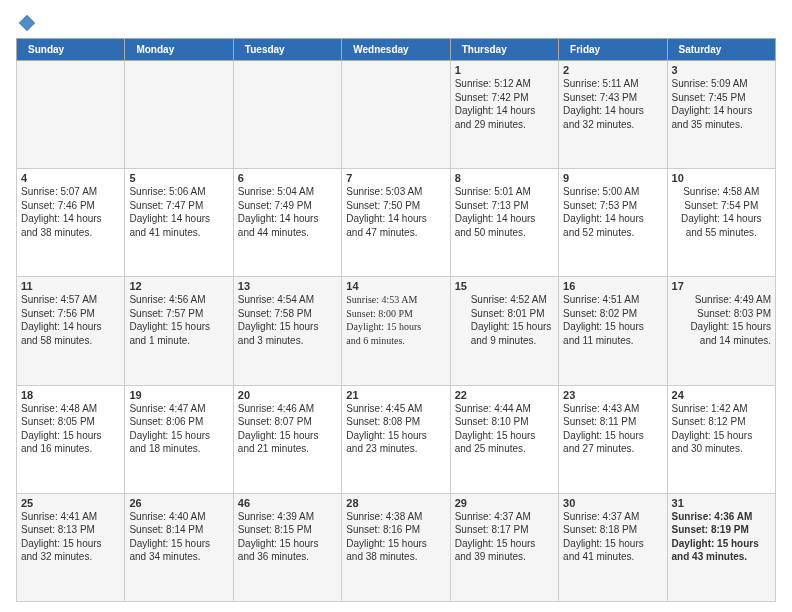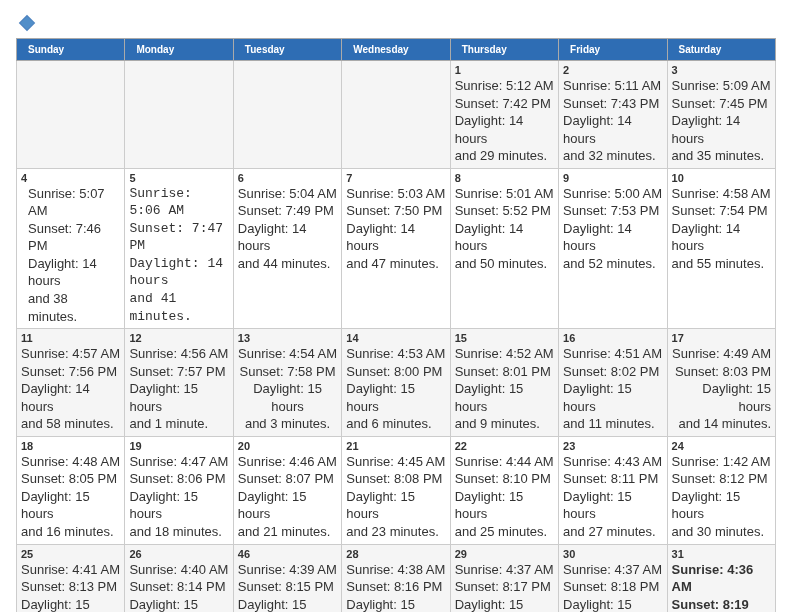--- a/index.html
+++ b/index.html
@@ -87,21 +87,21 @@
     .calendar tbody tr:nth-child(even) td {
       background: #fff;
     }
     .day-number {
       font-weight: bold;
       font-size: 11px;
       display: block;
       margin-bottom: 1px;
     }
     .day-info {
-      font-size: 13px;
+      font-size: 10px;
       line-height: 1.35;
       color: #333;
     }
     .empty-cell {
       background: #f5f5f5 !important;
     }
   </style>
 </head>
 <body>
 
@@ -162,28 +162,28 @@
             <span class="day-number">3</span>
             <div class="day-info" style="white-space: pre-line;">Sunrise: 5:09 AM
 Sunset: 7:45 PM
 Daylight: 14 hours
 and 35 minutes.</div>
           </td>
         </tr>
         <tr>
           <td>
             <span class="day-number">4</span>
-            <div class="day-info" style="white-space: pre-line; margin-left: 7px;">Sunrise: 5:07 AM
+            <div class="day-info" style="white-space: pre-line;">Sunrise: 5:07 AM
 Sunset: 7:46 PM
 Daylight: 14 hours
 and 38 minutes.</div>
           </td>
           <td>
             <span class="day-number">5</span>
-            <div class="day-info" style="white-space: pre-line; font-family: Liberation Mono, monospace;">Sunrise: 5:06 AM
+            <div class="day-info" style="white-space: pre-line;">Sunrise: 5:06 AM
 Sunset: 7:47 PM
 Daylight: 14 hours
 and 41 minutes.</div>
           </td>
           <td>
             <span class="day-number">6</span>
             <div class="day-info" style="white-space: pre-line;">Sunrise: 5:04 AM
 Sunset: 7:49 PM
 Daylight: 14 hours
 and 44 minutes.</div>
@@ -191,34 +191,34 @@
           <td>
             <span class="day-number">7</span>
             <div class="day-info" style="white-space: pre-line;">Sunrise: 5:03 AM
 Sunset: 7:50 PM
 Daylight: 14 hours
 and 47 minutes.</div>
           </td>
           <td>
             <span class="day-number">8</span>
             <div class="day-info" style="white-space: pre-line;">Sunrise: 5:01 AM
-Sunset: 5:52 PM
+Sunset: 7:13 PM
 Daylight: 14 hours
 and 50 minutes.</div>
           </td>
           <td>
             <span class="day-number">9</span>
             <div class="day-info" style="white-space: pre-line;">Sunrise: 5:00 AM
 Sunset: 7:53 PM
 Daylight: 14 hours
 and 52 minutes.</div>
           </td>
           <td>
             <span class="day-number">10</span>
-            <div class="day-info" style="white-space: pre-line;">Sunrise: 4:58 AM
+            <div class="day-info" style="white-space: pre-line; text-align: center;">Sunrise: 4:58 AM
 Sunset: 7:54 PM
 Daylight: 14 hours
 and 55 minutes.</div>
           </td>
         </tr>
         <tr>
           <td>
             <span class="day-number">11</span>
             <div class="day-info" style="white-space: pre-line;">Sunrise: 4:57 AM
 Sunset: 7:56 PM
@@ -227,35 +227,35 @@
           </td>
           <td>
             <span class="day-number">12</span>
             <div class="day-info" style="white-space: pre-line;">Sunrise: 4:56 AM
 Sunset: 7:57 PM
 Daylight: 15 hours
 and 1 minute.</div>
           </td>
           <td>
             <span class="day-number">13</span>
-            <div class="day-info" style="white-space: pre-line; text-align: center;">Sunrise: 4:54 AM
+            <div class="day-info" style="white-space: pre-line;">Sunrise: 4:54 AM
 Sunset: 7:58 PM
 Daylight: 15 hours
 and 3 minutes.</div>
           </td>
           <td>
             <span class="day-number">14</span>
-            <div class="day-info" style="white-space: pre-line;">Sunrise: 4:53 AM
+            <div class="day-info" style="white-space: pre-line; font-family: Liberation Serif, serif;">Sunrise: 4:53 AM
 Sunset: 8:00 PM
 Daylight: 15 hours
 and 6 minutes.</div>
           </td>
           <td>
             <span class="day-number">15</span>
-            <div class="day-info" style="white-space: pre-line;">Sunrise: 4:52 AM
+            <div class="day-info" style="white-space: pre-line; margin-left: 16px;">Sunrise: 4:52 AM
 Sunset: 8:01 PM
 Daylight: 15 hours
 and 9 minutes.</div>
           </td>
           <td>
             <span class="day-number">16</span>
             <div class="day-info" style="white-space: pre-line;">Sunrise: 4:51 AM
 Sunset: 8:02 PM
 Daylight: 15 hours
 and 11 minutes.</div>

